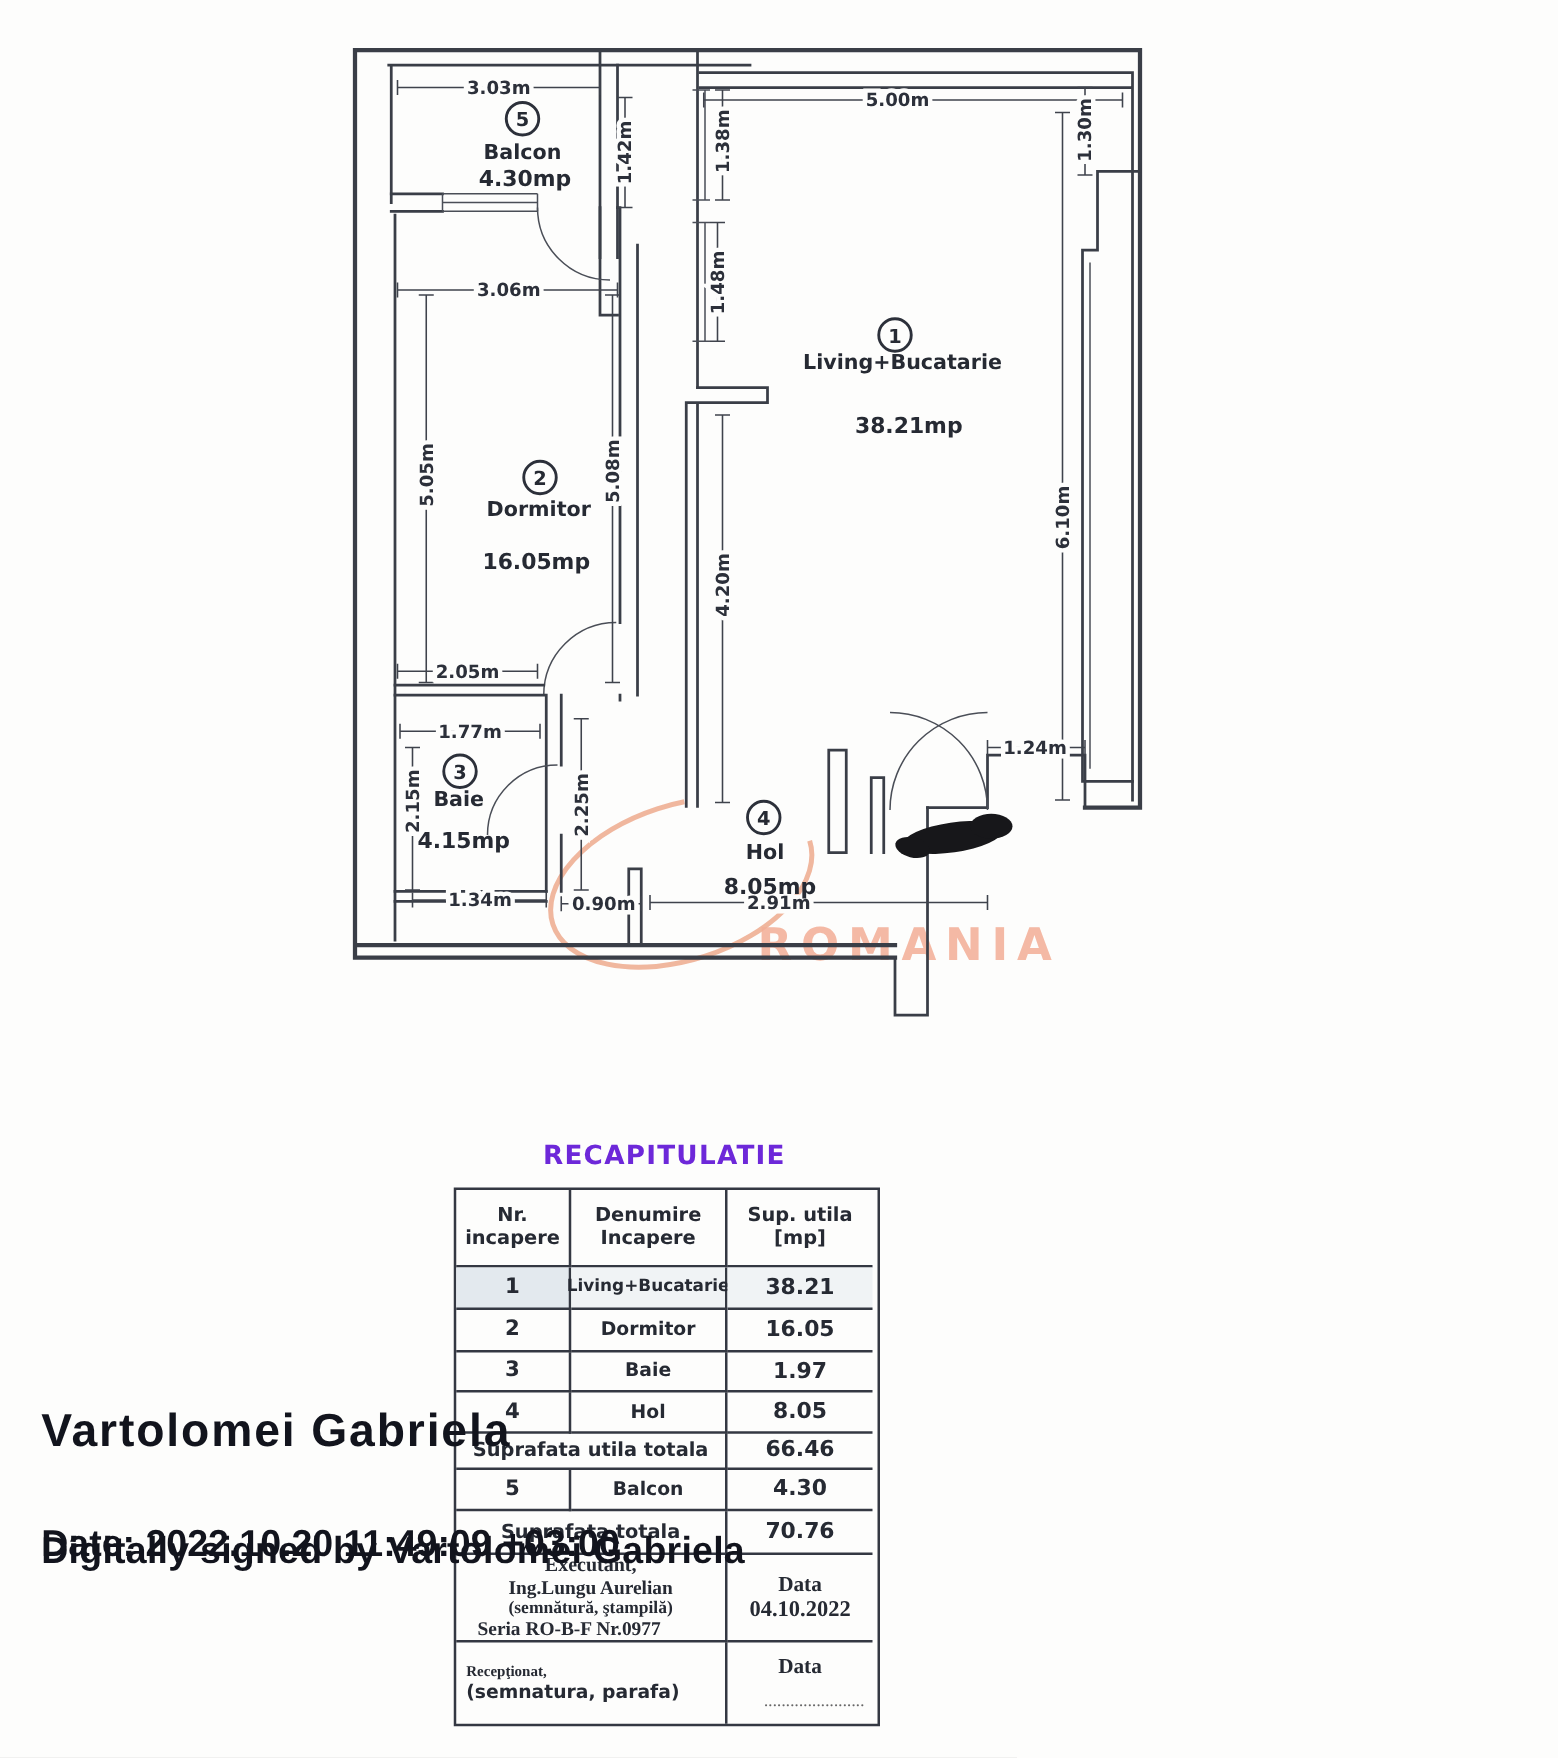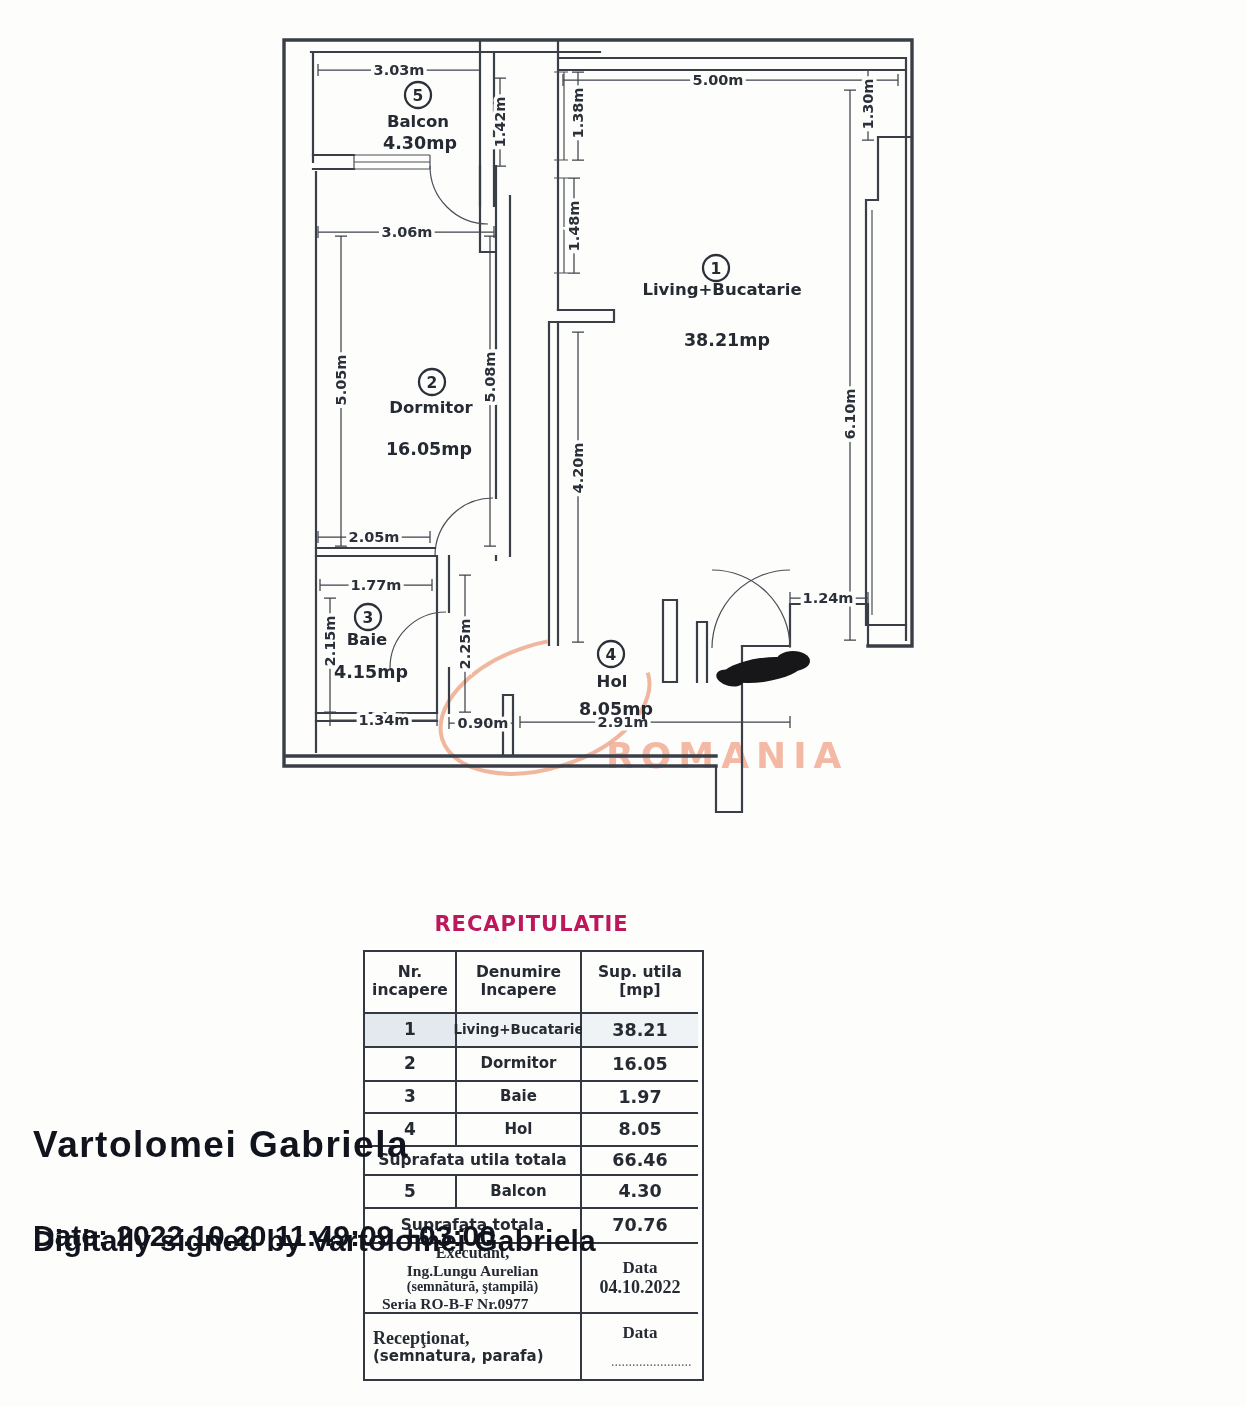--- a/index.html
+++ b/index.html
@@ -13,21 +13,21 @@
   .dl{font:bold 14.5px "DejaVu Sans",sans-serif;fill:#2c303a;text-anchor:middle;
       paint-order:stroke;stroke:#fdfdfc;stroke-width:7px;}
   .rn{font:bold 16.5px "DejaVu Sans",sans-serif;fill:#262a33;text-anchor:middle;}
   .ra{font:bold 17.5px "DejaVu Sans",sans-serif;fill:#262a33;text-anchor:middle;}
   .cn{font:bold 15.5px "DejaVu Sans",sans-serif;fill:#262a33;text-anchor:middle;}
   .circ{fill:#fdfdfc;stroke:#2c303a;stroke-width:2.3;}
   .wm-text{font:600 36px "DejaVu Sans",sans-serif;fill:#f3ae96;letter-spacing:7px;opacity:.85;}
 
   
   #recap-title{position:absolute;left:363px;top:912px;width:337px;text-align:center;
-    font:bold 21px "DejaVu Sans",sans-serif;color:#be185d;letter-spacing:1px;}
+    font:bold 21px "DejaVu Sans",sans-serif;color:#6d28d9;letter-spacing:1px;}
   #recap{position:absolute;left:363px;top:950px;width:337px;border:2px solid #343842;
     display:grid;grid-template-columns:92px 125px 116px;
     grid-template-rows:62px 34px 34px 32px 33px 29px 33px 35px 70px 65px;
     color:#262a33;}
   #recap .c{border-right:2px solid #343842;border-bottom:2px solid #343842;
     display:flex;align-items:center;justify-content:center;flex-direction:column;
     font-weight:bold;box-sizing:border-box;text-align:center;line-height:1.15;}
   #recap .c.last{border-right:none;}
   #recap .c.span2{grid-column:1 / 3;}
   #recap .hdr{font-size:15.5px;}
@@ -220,21 +220,21 @@
       <span class="xline" style="font-size:15.5px;">Ing.Lungu Aurelian</span>
       <span class="xline" style="font-size:14px;">(semnătură, ştampilă)</span>
       <span class="xline" style="font-size:15.5px;align-self:flex-start;padding-left:17px;">Seria RO-B-F Nr.0977</span>
     </div>
     <div class="c serif last">
       <span style="font-size:17px;">Data</span>
       <span style="font-size:18px;">04.10.2022</span>
     </div>
 
     <div class="c span2 rec-cell" style="border-bottom:none;">
-      <span class="serif" style="font-size:18px;">Recepţionat,</span>
+      <span class="serif" style="font-size:12px;">Recepţionat,</span>
       <span style="font-size:15px;">(semnatura, parafa)</span>
     </div>
     <div class="c serif last" style="border-bottom:none;justify-content:center;">
       <span style="font-size:17px;">Data</span>
       <span class="dots">.......................</span>
     </div>
   </div>
 
   <div class="sig" id="sig1">Vartolomei Gabriela</div>
   <div class="sig" id="sig2">Digitally signed by Vartolomei Gabriela</div>

